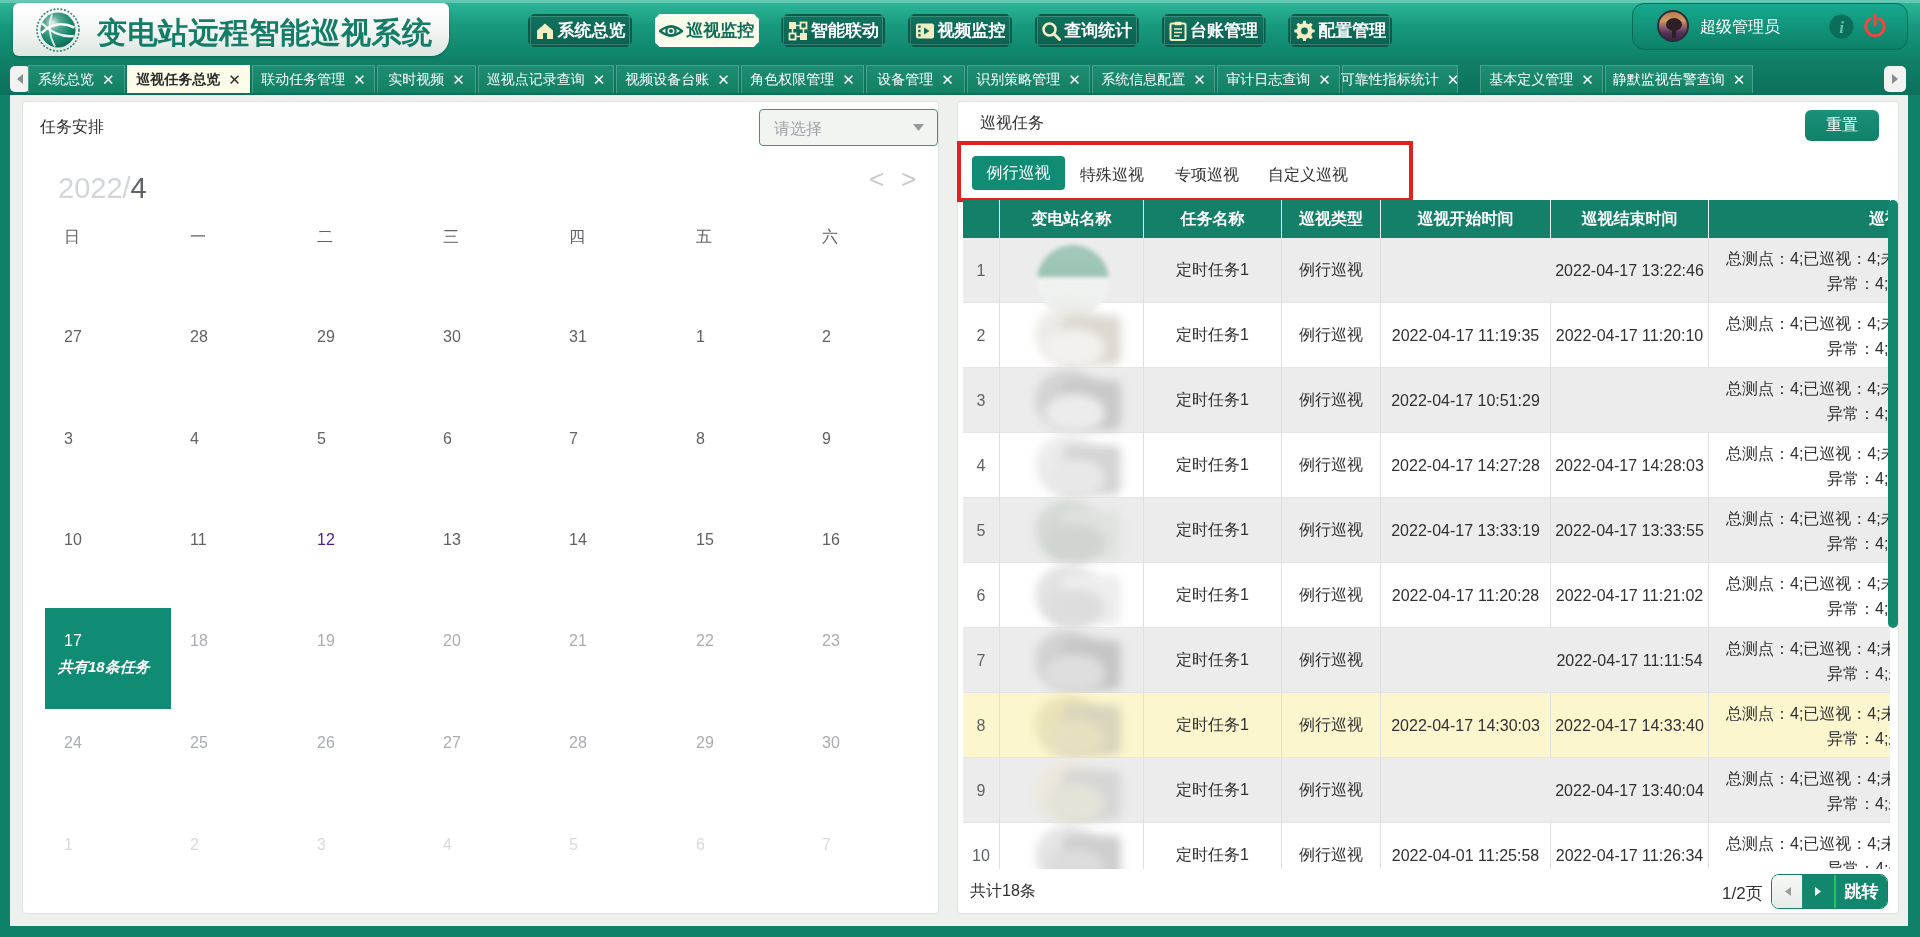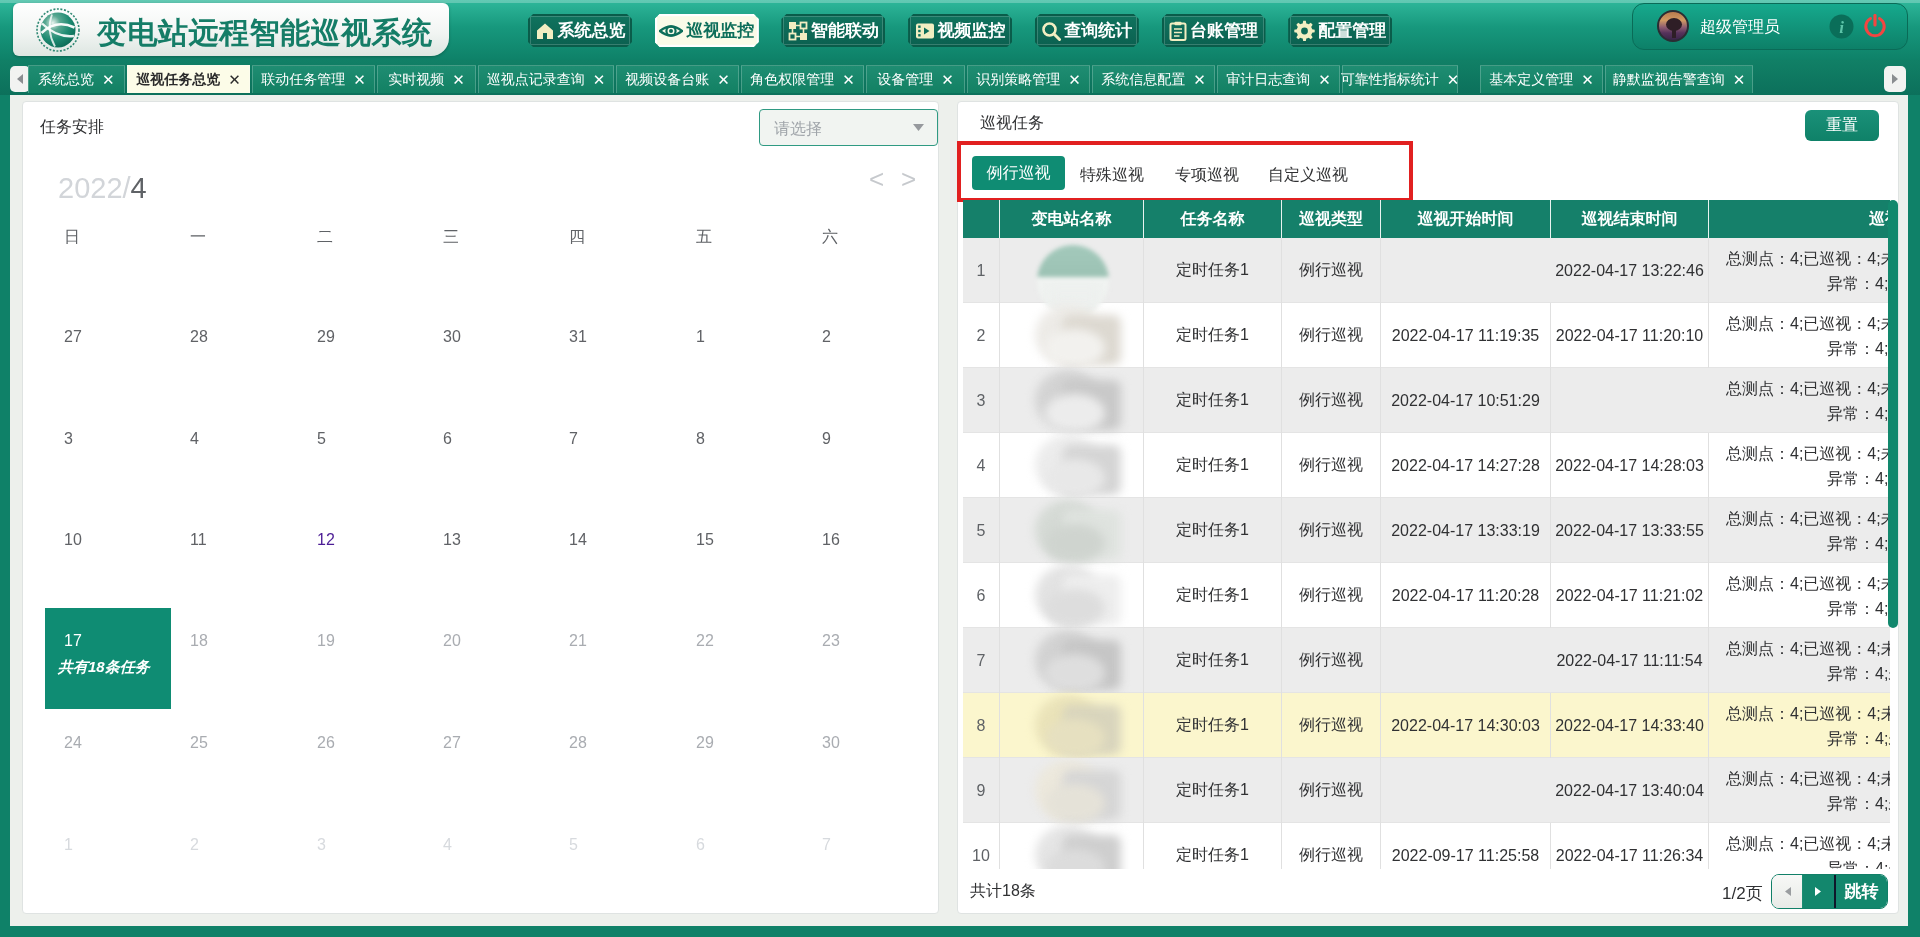--- a/index.html
+++ b/index.html
@@ -398,34 +398,34 @@
 <div class="l2" style="left:864px;top:36px">异常：4;未复归</div>
 </div>
 <div class="trow" style="top:585px">
 <div class="td" style="left:0;width:37px;color:#5f6266">10</div>
 <div class="blob" style="left:72px;top:2px;width:66px;height:60px;background:#e5e5e5"></div>
 <div class="blob2" style="left:100px;top:12px;width:58px;height:50px;background:#cfcfcf"></div>
 <div class="blob" style="left:82px;top:26px;width:60px;height:38px;background:#dcdcdc"></div>
 <div class="td" style="left:37px;width:144px;border-right:1px solid #e0e0e0"></div>
 <div class="td" style="left:181px;width:138px">定时任务1</div>
 <div class="td" style="left:319px;width:99px">例行巡视</div>
-<div class="td" style="left:418px;width:170px">2022-09-17 11:25:58</div>
+<div class="td" style="left:418px;width:170px">2022-04-01 11:25:58</div>
 <div class="td" style="left:588px;width:158px">2022-04-17 11:26:34</div>
 <div class="l1" style="left:763px;top:11px">总测点：4;已巡视：4;未巡视：0;</div>
 <div class="l2" style="left:864px;top:36px">异常：4;未复归</div>
 </div>
 </div>
 <div class="abs" style="left:1888px;top:200px;width:10px;height:428px;border-radius:5px;background:#12886d"></div>
 <div class="abs" style="left:970px;top:881px;font-size:16px;color:#303133">共计18条</div>
 <div class="abs" style="left:1722px;top:882px;font-size:17px;color:#303133">1/2页</div>
 <div class="abs" style="left:1771px;top:874px;width:117px;height:35px;border-radius:8px;overflow:hidden;border:1px solid #118068;display:flex">
 <div style="width:31px;height:100%;background:linear-gradient(180deg,#f7f8f6,#e8eae7);display:flex;align-items:center;justify-content:center;border-right:1px solid #1a8d73">
       <svg width="9" height="11" viewBox="0 0 9 11">
         <path d="M8 1 L2 5.5 L8 10 Z" fill="#9a9da0"></path>
       </svg>
     </div>
 <div style="width:31px;height:100%;background:#13876d;display:flex;align-items:center;justify-content:center">
       <svg width="9" height="11" viewBox="0 0 9 11">
         <path d="M1 1 L7 5.5 L1 10 Z" fill="#ffffff"></path>
       </svg>
     </div>
-<div style="width:53px;height:100%;background:#13876d;border-left:2px solid #0f172a;color:#fff;font-size:17px;font-weight:700;display:flex;align-items:center;justify-content:center">跳转</div>
+<div style="width:53px;height:100%;background:#13876d;border-left:2px solid #22c55e;color:#fff;font-size:17px;font-weight:700;display:flex;align-items:center;justify-content:center">跳转</div>
 </div>
 
 </body></html>

